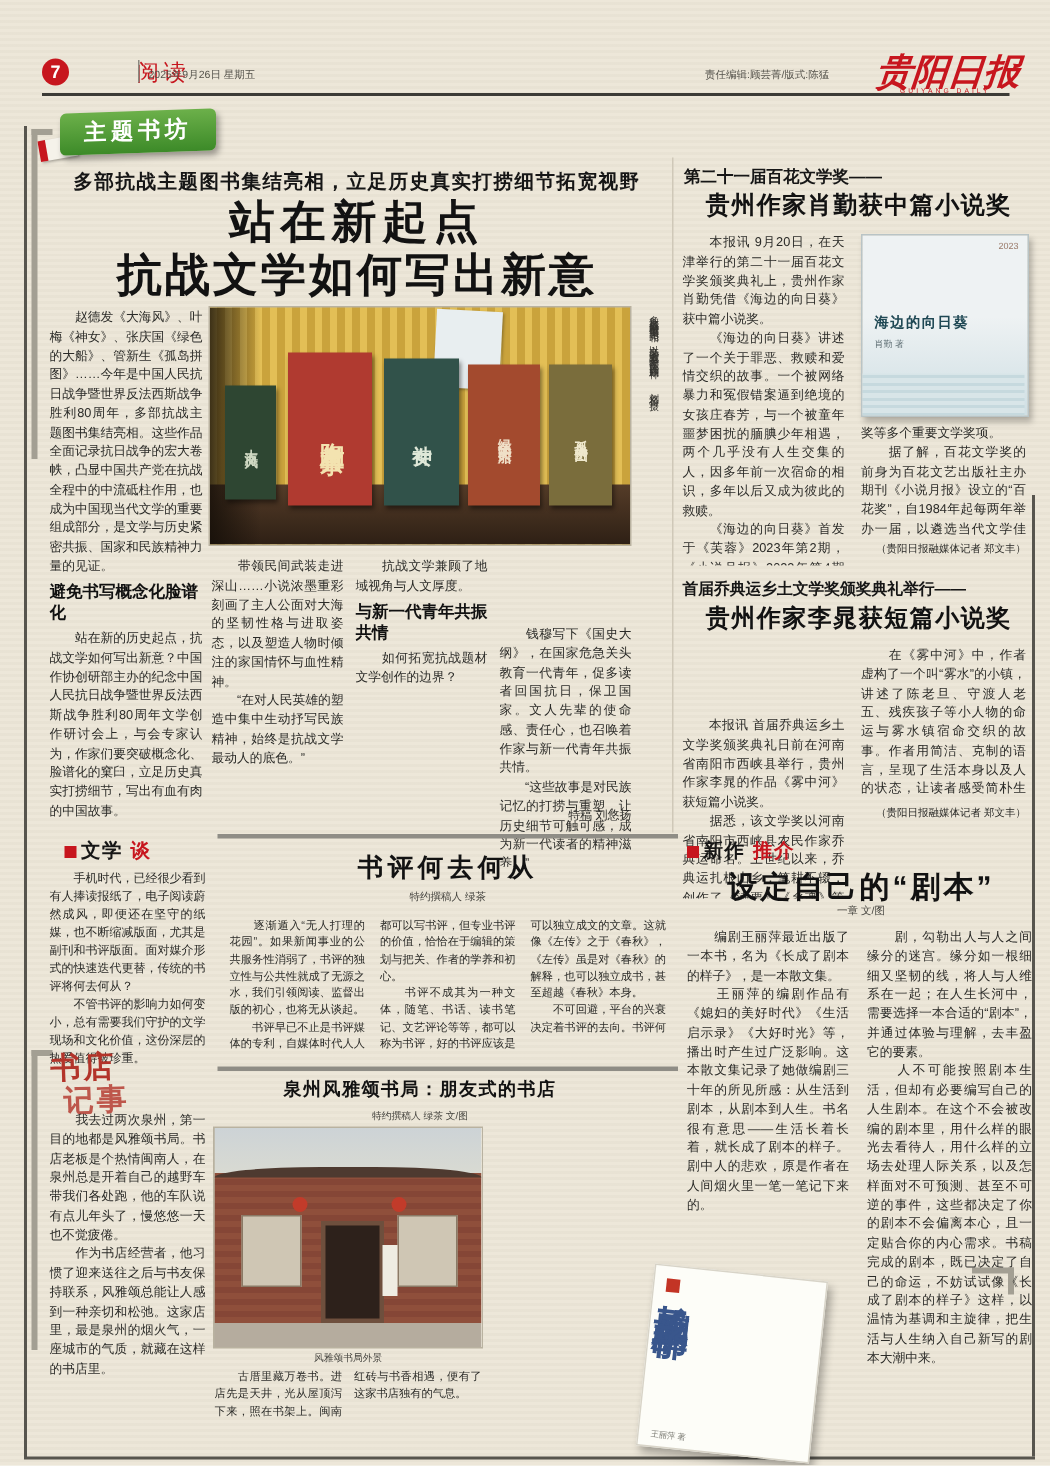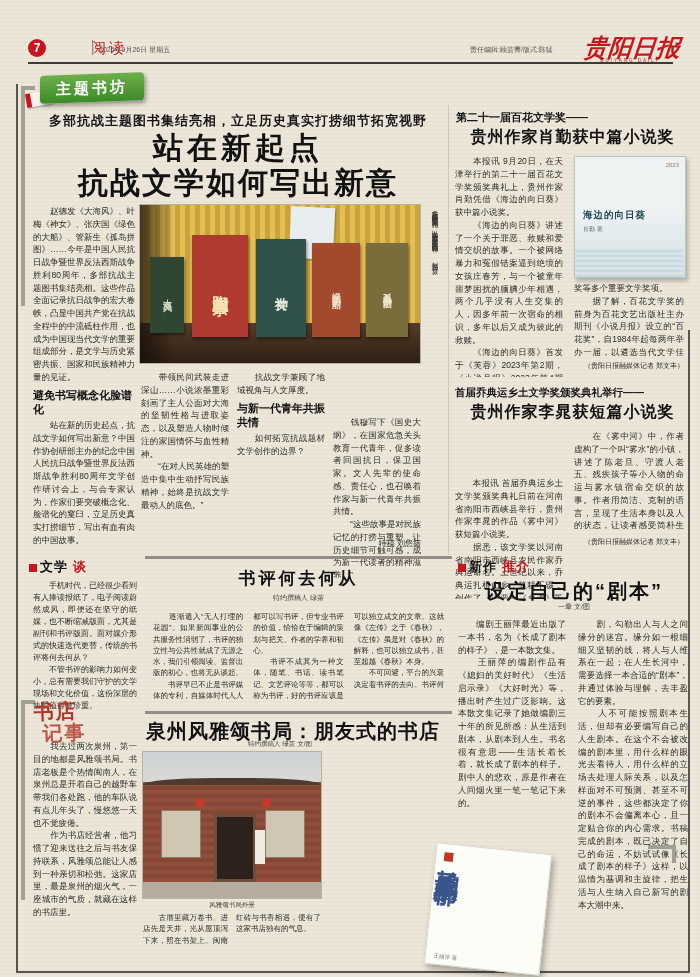--- a/index.html
+++ b/index.html
@@ -108,21 +108,21 @@
 　　据了解，百花文学奖的前身为百花文艺出版社主办期刊《小说月报》设立的“百花奖”，自1984年起每两年举办一届，以遴选当代文学佳作为使命，通过构建“读者投票与专家评审相结合”的双轨评选机制，打造多元主体共同参与的文学评价体系。本届增设“微型小说奖”，构建起囊括长、中、短篇及微型小说，以及散文、科幻文学、网络文学与影视改编于一体的综合性文学评价体系。</div>
   <div class="abs credit" style="left:574px;top:361px;width:110px;font-size:7px;">（贵阳日报融媒体记者 郑文丰）</div>
 
   <div class="abs kicker" style="left:455px;top:386px;font-size:10.5px;">首届乔典运乡土文学奖颁奖典礼举行——</div>
   <div class="abs headline" style="left:455px;top:402px;width:235px;font-size:16px;letter-spacing:1px;">贵州作家李晁获短篇小说奖</div>
   <div class="abs body-txt" style="left:455px;top:430px;width:108px;height:122px;margin-top:47px;">　　本报讯 首届乔典运乡土文学奖颁奖典礼日前在河南省南阳市西峡县举行，贵州作家李晁的作品《雾中河》获短篇小说奖。
 　　据悉，该文学奖以河南省南阳市西峡县农民作家乔典运命名。上世纪以来，乔典运扎根山乡，笔耕不辍，创作了《满票》《乡魂》等大量乡土文学佳作。</div>
   <div class="abs body-txt" style="left:574px;top:430px;width:110px;height:104px;">　　在《雾中河》中，作者虚构了一个叫“雾水”的小镇，讲述了陈老旦、守渡人老五、残疾孩子等小人物的命运与雾水镇宿命交织的故事。作者用简洁、克制的语言，呈现了生活本身以及人的状态，让读者感受简朴生命的流动和质感。</div>
   <div class="abs credit" style="left:574px;top:537px;width:110px;font-size:7px;">（贵阳日报融媒体记者 郑文丰）</div>
 
-  <div class="abs sec-head" style="left:29px;top:558px;">
+  <div class="abs sec-head" style="left:43px;top:558px;">
     <span class="sq"></span><span>文学</span><span class="sec-sub">谈</span>
   </div>
   <div class="abs body-txt" style="left:33px;top:580px;width:104px;height:130px;font-size:8px;">　　手机时代，已经很少看到有人捧读报纸了，电子阅读蔚然成风，即便还在坚守的纸媒，也不断缩减版面，尤其是副刊和书评版面。面对媒介形式的快速迭代更替，传统的书评将何去何从？
 　　不管书评的影响力如何变小，总有需要我们守护的文学现场和文化价值，这份深层的热爱值得被珍重。</div>
 
   <div class="abs boxbar" style="left:145px;top:556px;width:307px;height:152px;">
     <div class="headline" style="margin-top:8px;font-size:17px;letter-spacing:3px;">书评何去何从</div>
     <div class="byline" style="margin-top:3px;">特约撰稿人 绿茶</div>
     <div class="body-txt" style="position:absolute;left:8px;top:52px;width:291px;height:92px;column-count:3;column-gap:10px;font-size:7.5px;">　　逐渐遁入“无人打理的花园”。如果新闻事业的公共服务性消弱了，书评的独立性与公共性就成了无源之水，我们引领阅读、监督出版的初心，也将无从谈起。
 　　书评早已不止是书评媒体的专利，自媒体时代人人都可以写书评，但专业书评的价值，恰恰在于编辑的策划与把关、作者的学养和初心。
@@ -143,21 +143,21 @@
   <div class="abs" style="left:430px;top:848px;width:114px;height:120px;background:#fdfdf8;border:1px solid #d8d4c8;transform:rotate(6deg);box-shadow:3px 4px 6px rgba(0,0,0,.3);overflow:hidden;">
     <div style="writing-mode:vertical-rl;font-size:24px;font-weight:900;color:#39568c;line-height:1.1;letter-spacing:2px;margin:6px 8px 0 0;height:104px;">长成了剧本的样子</div>
     <div class="abs" style="left:8px;top:8px;width:9px;height:9px;background:#c33425;"></div>
     <div class="abs" style="left:8px;bottom:4px;font-size:5.5px;color:#7a7a72;">王丽萍 著</div>
   </div>
 
   <div class="abs" style="left:34px;top:700px;font-size:20px;font-weight:900;color:#b3342a;line-height:1.1;font-family:'DejaVu Serif',serif;transform:rotate(-2deg);letter-spacing:2px;">
     <div>书店</div>
     <div style="opacity:.8;margin-left:8px;">记事</div>
   </div>
-  <div class="abs headline" style="left:120px;top:718px;width:320px;font-size:20px;letter-spacing:1px;text-align:right;">泉州风雅颂书局：朋友式的书店</div>
+  <div class="abs headline" style="left:120px;top:718px;width:320px;font-size:12px;letter-spacing:1px;">泉州风雅颂书局：朋友式的书店</div>
   <div class="abs byline" style="left:120px;top:740px;width:320px;font-size:6.5px;">特约撰稿人 绿茶 文/图</div>
   <div class="abs body-txt" style="left:33px;top:740px;width:104px;height:214px;">　　我去过两次泉州，第一目的地都是风雅颂书局。书店老板是个热情闽南人，在泉州总是开着自己的越野车带我们各处跑，他的车队说有点儿年头了，慢悠悠一天也不觉疲倦。
 　　作为书店经营者，他习惯了迎来送往之后与书友保持联系，风雅颂总能让人感到一种亲切和松弛。这家店里，最是泉州的烟火气，一座城市的气质，就藏在这样的书店里。</div>
 
   <div class="abs" style="left:143px;top:752px;width:178px;height:146px;overflow:hidden;box-shadow:0 0 0 1px #b9b2a0;">
     <div class="abs" style="left:0;top:0;width:178px;height:34px;background:linear-gradient(180deg,#cdd3d6,#dadbd2);"></div>
     <div class="abs" style="left:0;top:30px;width:178px;height:100px;background:repeating-linear-gradient(0deg,#8f4f3b 0 4px,#854636 4px 8px);"></div>
     <div class="abs" style="left:0;top:26px;width:178px;height:7px;background:#4e3a30;border-radius:40%/100% 100% 0 0;"></div>
     <div class="abs" style="left:18px;top:58px;width:38px;height:46px;background:#cfc6b4;border:1px solid #8a7a66;"></div>
     <div class="abs" style="left:122px;top:58px;width:38px;height:46px;background:#cfc6b4;border:1px solid #8a7a66;"></div>

